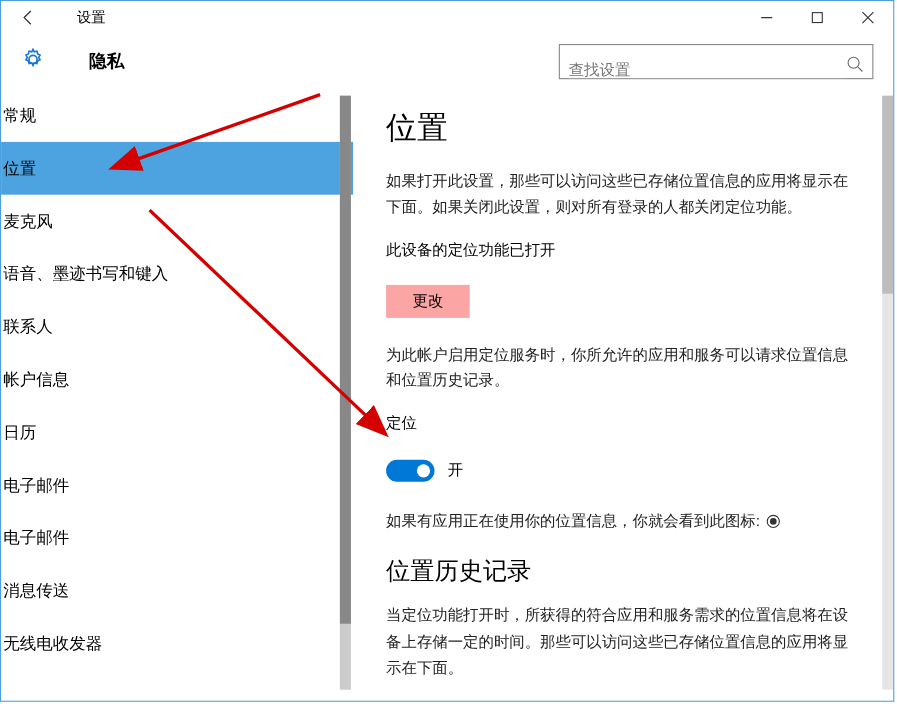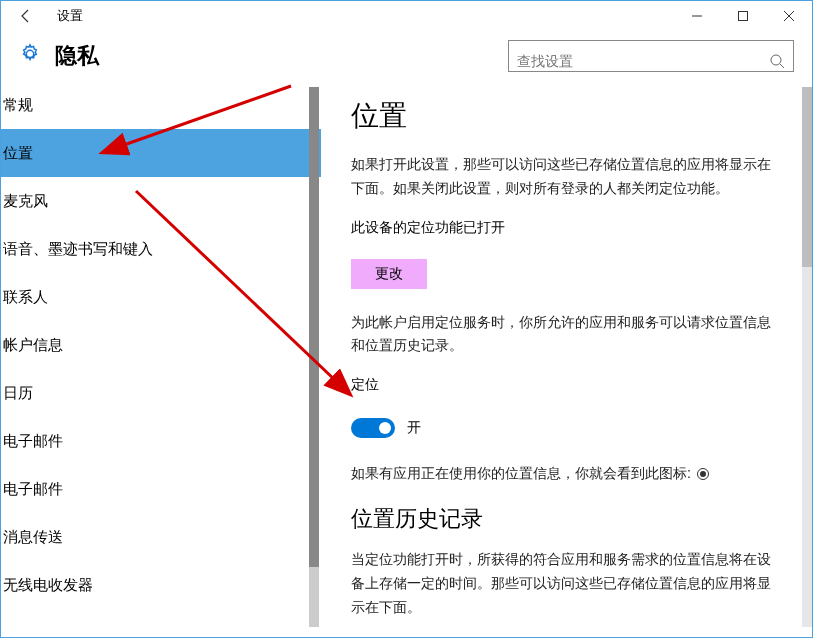--- a/index.html
+++ b/index.html
@@ -2,48 +2,48 @@
 <html><head>
 <meta charset="utf-8">
 <style>
 * { margin: 0; padding: 0; box-sizing: border-box; font-family: "Microsoft YaHei", "Segoe UI", sans-serif; }
 body { background: #fff; width: 815px; height: 640px; overflow: hidden; }
 
 .window { width: 813px; height: 638px; border: 1px solid #4da0e0; position: relative; background: #fff; }
 
 .titlebar { height: 30px; display: flex; align-items: center; padding-left: 10px; }
 .back-btn { width: 30px; height: 30px; display: flex; align-items: center; justify-content: center; font-size: 18px; cursor: pointer; }
-.title { margin-left: 16px; font-size: 13px; }
+.title { margin-left: 29px; font-size: 13px; }
 .win-controls { margin-left: auto; display: flex; }
 .win-btn { width: 46px; height: 30px; display: flex; align-items: center; justify-content: center; cursor: pointer; }
 
 .header-row { height: 50px; display: flex; align-items: center; padding: 0 18px; }
 .gear-icon { color: #1976d2; margin-right: 14px; }
-.page-heading { font-size: 22px; font-weight: 600; }
-.search-wrap { margin-left: auto; width: 286px; height: 32px; border: 1px solid #888; display: flex; align-items: flex-start; padding: 12px 8px; }
+.page-heading { font-size: 16px; font-weight: 600; margin-left: 26px; }
+.search-wrap { margin-left: auto; width: 286px; height: 32px; border: 1px solid #888; display: flex; align-items: flex-end; padding: 0 8px; }
 .search-input { flex: 1; border: none; outline: none; font-size: 14px; }
 .search-icon { color: #666; }
 
 .body-area { display: flex; height: calc(100% - 80px); position: relative; }
 
 .sidebar { width: 320px; border-right: 0; position: relative; }
 .sbar-scroll { width: 10px; background: #ccc; height: 540px; position: absolute; right: 2px; top: 6px; }
 .sbar-thumb { width: 10px; background: #888; height: 480px; position: absolute; top: 0; }
 .nav-list { list-style: none; }
 .nav-item { height: 48px; display: flex; align-items: center; padding-left: 2px; font-size: 15px; cursor: pointer; }
 .nav-item.selected { background: #4da3e0; color: #000; }
 
 .content { flex: 1; padding: 16px 30px 0 30px; overflow: hidden; position: relative; }
 .c-scroll { width: 10px; background: #e6e6e6; height: 540px; position: absolute; right: 0; top: 6px; }
 .c-thumb { width: 10px; background: #bdbdbd; height: 180px; position: absolute; top: 0; }
 
 h1.sec { font-size: 28px; font-weight: 400; margin-bottom: 18px; }
 .para { font-size: 14px; line-height: 1.7; margin-bottom: 18px; color: #222; }
 .status-line { font-size: 14px; margin-bottom: 22px; }
-.gray-btn { background: #f0abfc; border: none; padding: 6px 24px; font-size: 14px; cursor: pointer; margin-bottom: 22px; }
+.gray-btn { background: #fca5a5; border: none; padding: 6px 24px; font-size: 14px; cursor: pointer; margin-bottom: 22px; }
 .label { font-size: 14px; margin-bottom: 24px; }
 .toggle-row { display: flex; align-items: center; gap: 12px; margin-bottom: 24px; }
 .toggle { width: 44px; height: 20px; border-radius: 10px; background: #0078d7; position: relative; cursor: pointer; }
 .toggle .knob { width: 12px; height: 12px; border-radius: 50%; background: #fff; position: absolute; right: 4px; top: 4px; }
 .toggle-label { font-size: 14px; }
 .icon-indicator { display: inline-block; width: 12px; height: 12px; border: 1px solid #333; border-radius: 50%; position: relative; vertical-align: middle; margin-left: 2px; }
 .icon-indicator::after { content: ""; width: 6px; height: 6px; background: #333; border-radius: 50%; position: absolute; left: 2px; top: 2px; }
 h2.sec { font-size: 22px; font-weight: 400; margin-bottom: 14px; }
 
 .arrow { position: absolute; pointer-events: none; }

